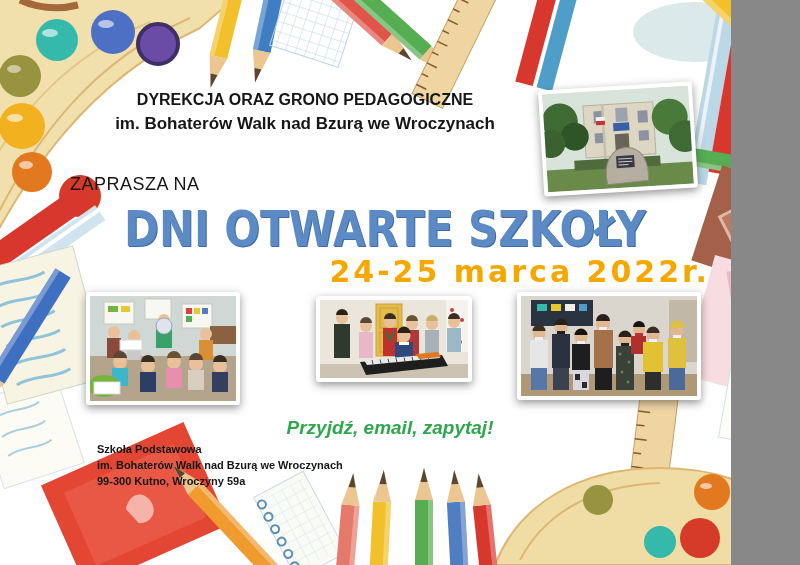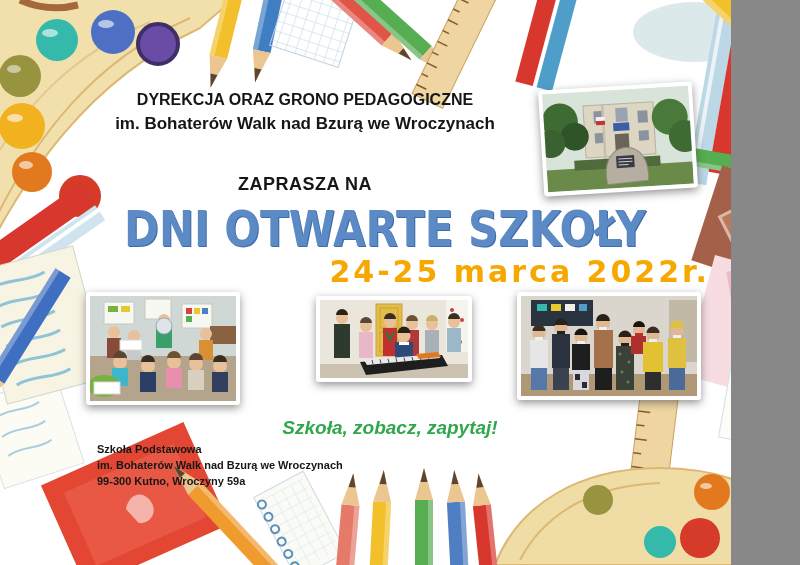--- a/index.html
+++ b/index.html
@@ -3,22 +3,22 @@
 <meta charset="utf-8">
 <style>
   html,body{margin:0;padding:0;background:#888;}
   .poster{position:relative;width:731px;height:565px;background:#ffffff;overflow:hidden;
           font-family:"Liberation Sans",sans-serif;}
   .border-art{position:absolute;left:0;top:0;z-index:1;}
   .txt{position:absolute;z-index:3;}
   .header-block{left:70px;top:88px;width:470px;text-align:center;color:#161616;
                 font-weight:bold;font-size:16px;line-height:24px;}
   .header-block .l3{font-size:17px;}
-  .invite{left:70px;top:174px;width:470px;text-align:center;color:#161616;
-          font-weight:bold;font-size:18px;letter-spacing:.5px;}
+  .invite{left:70px;top:174px;width:470px;color:#161616;
+          font-weight:normal;font-size:18px;letter-spacing:.5px;}
   .big-title{left:60px;top:200px;width:650px;text-align:center;
              font-family:"DejaVu Sans",sans-serif;font-weight:800;font-size:42px;
              color:var(--title-blue,#5b8ac5);letter-spacing:0px;
              transform:scaleY(1.18);transform-origin:top center;
              text-shadow:1px 1px 0 #3d6aa8;white-space:nowrap;}
   .event-date{left:60px;top:254px;width:650px;text-align:right;
               font-family:"DejaVu Sans",sans-serif;font-weight:800;font-size:30px;
               color:var(--date-orange,#f6a800);letter-spacing:3px;white-space:nowrap;}
   .quote{left:60px;top:391px;width:660px;text-align:center;font-style:italic;
          font-weight:bold;font-size:20px;color:var(--quote-red,#e0392e);white-space:nowrap;}
@@ -373,21 +373,21 @@
     <div class="l3">im. Bohaterów Walk nad Bzurą we Wroczynach</div>
   </div>
 
   <div class="txt invite">ZAPRASZA NA</div>
 
   <div class="txt big-title">DNI OTWARTE SZKOŁY</div>
 
   <div class="txt event-date">24-25 marca 2022r.</div>
 
 
-  <div class="txt cta">Szkoła, zobacz, zapytaj!</div>
+  <div class="txt cta">Przyjdź, email, zapytaj!</div>
 
   <div class="txt address">
     <div>Szkoła Podstawowa</div>
     <div>im. Bohaterów Walk nad Bzurą we Wroczynach</div>
     <div>99-300 Kutno, Wroczyny 59a</div>
   </div>
 
 
 </div>
 

